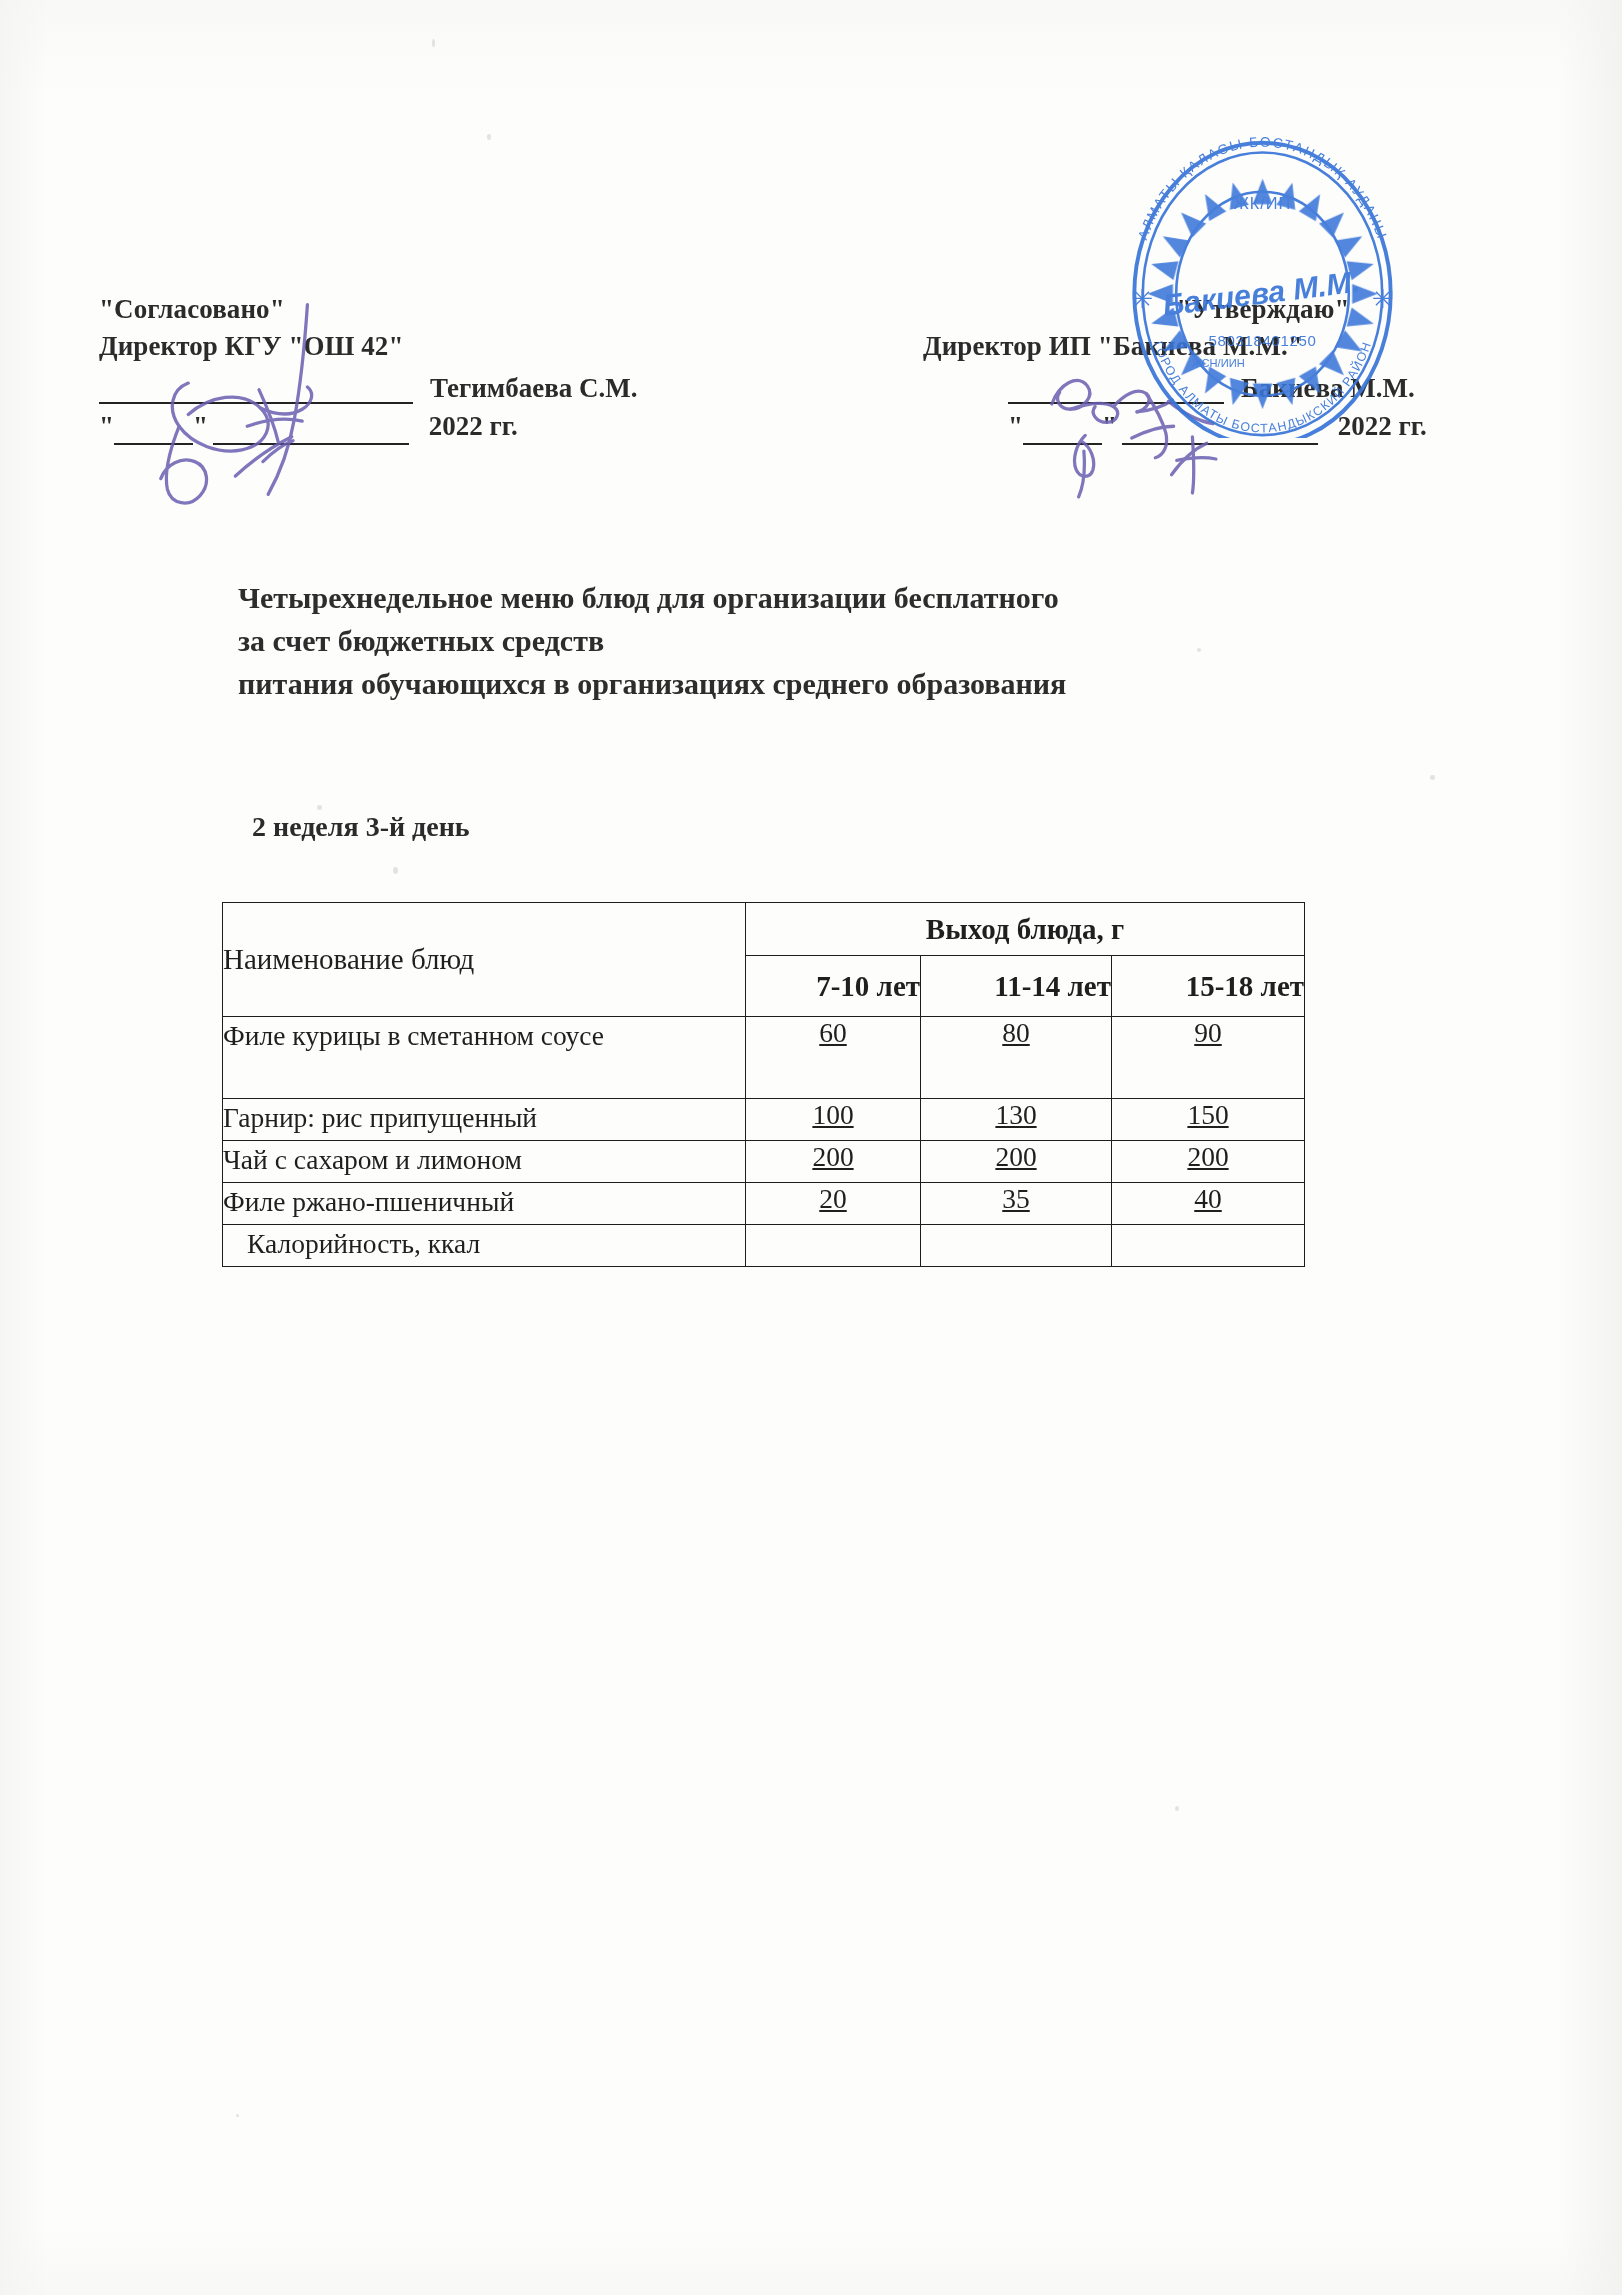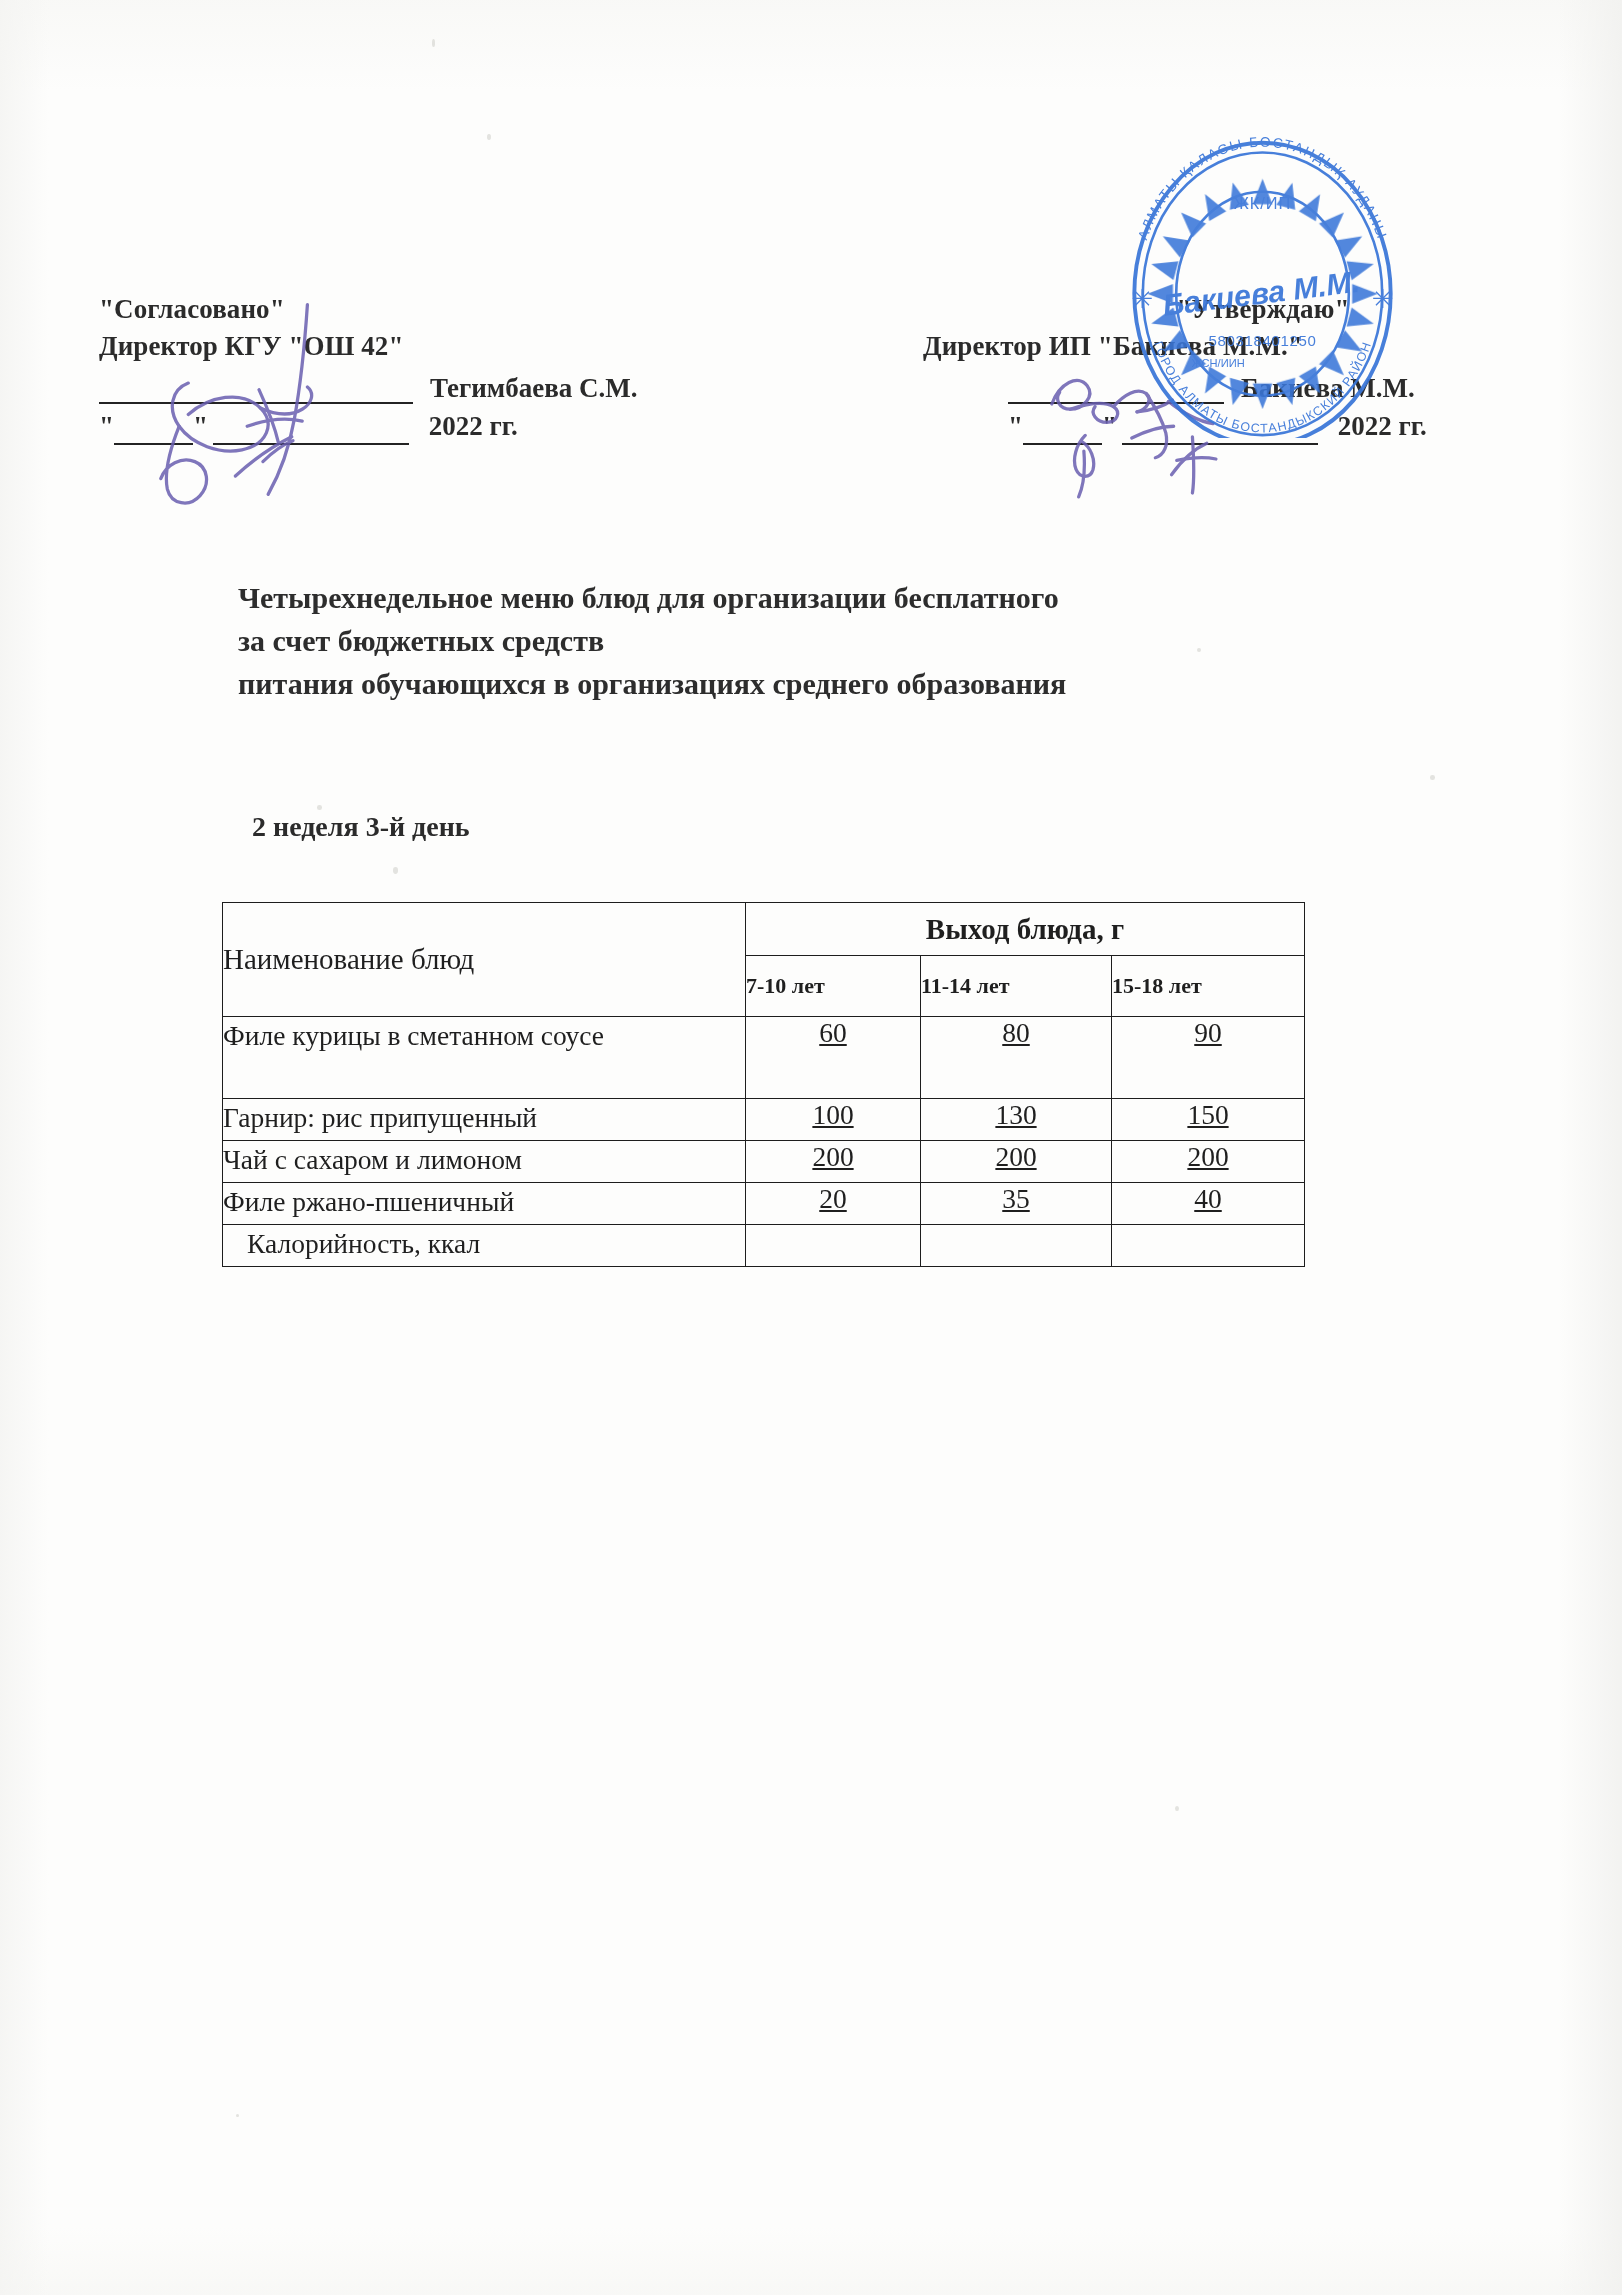--- a/index.html
+++ b/index.html
@@ -170,23 +170,23 @@
     vertical-align: middle;
   }
   .th-name {
     font-size: 29px;
     font-weight: normal;
     text-align: left;
     vertical-align: middle;
     height: 113px;
   }
   .th-age {
-    font-size: 22px;
-    font-weight: bold;
-    text-align: left;
+    font-size: 29px;
+    font-weight: bold;
+    text-align: right;
     vertical-align: middle;
     height: 59px;
   }
   .td-dish {
     font-size: 27.5px;
     text-align: left;
     padding-left: 11.8px;
     vertical-align: top;
     padding-top: 3.9px;
     line-height: 38px;

